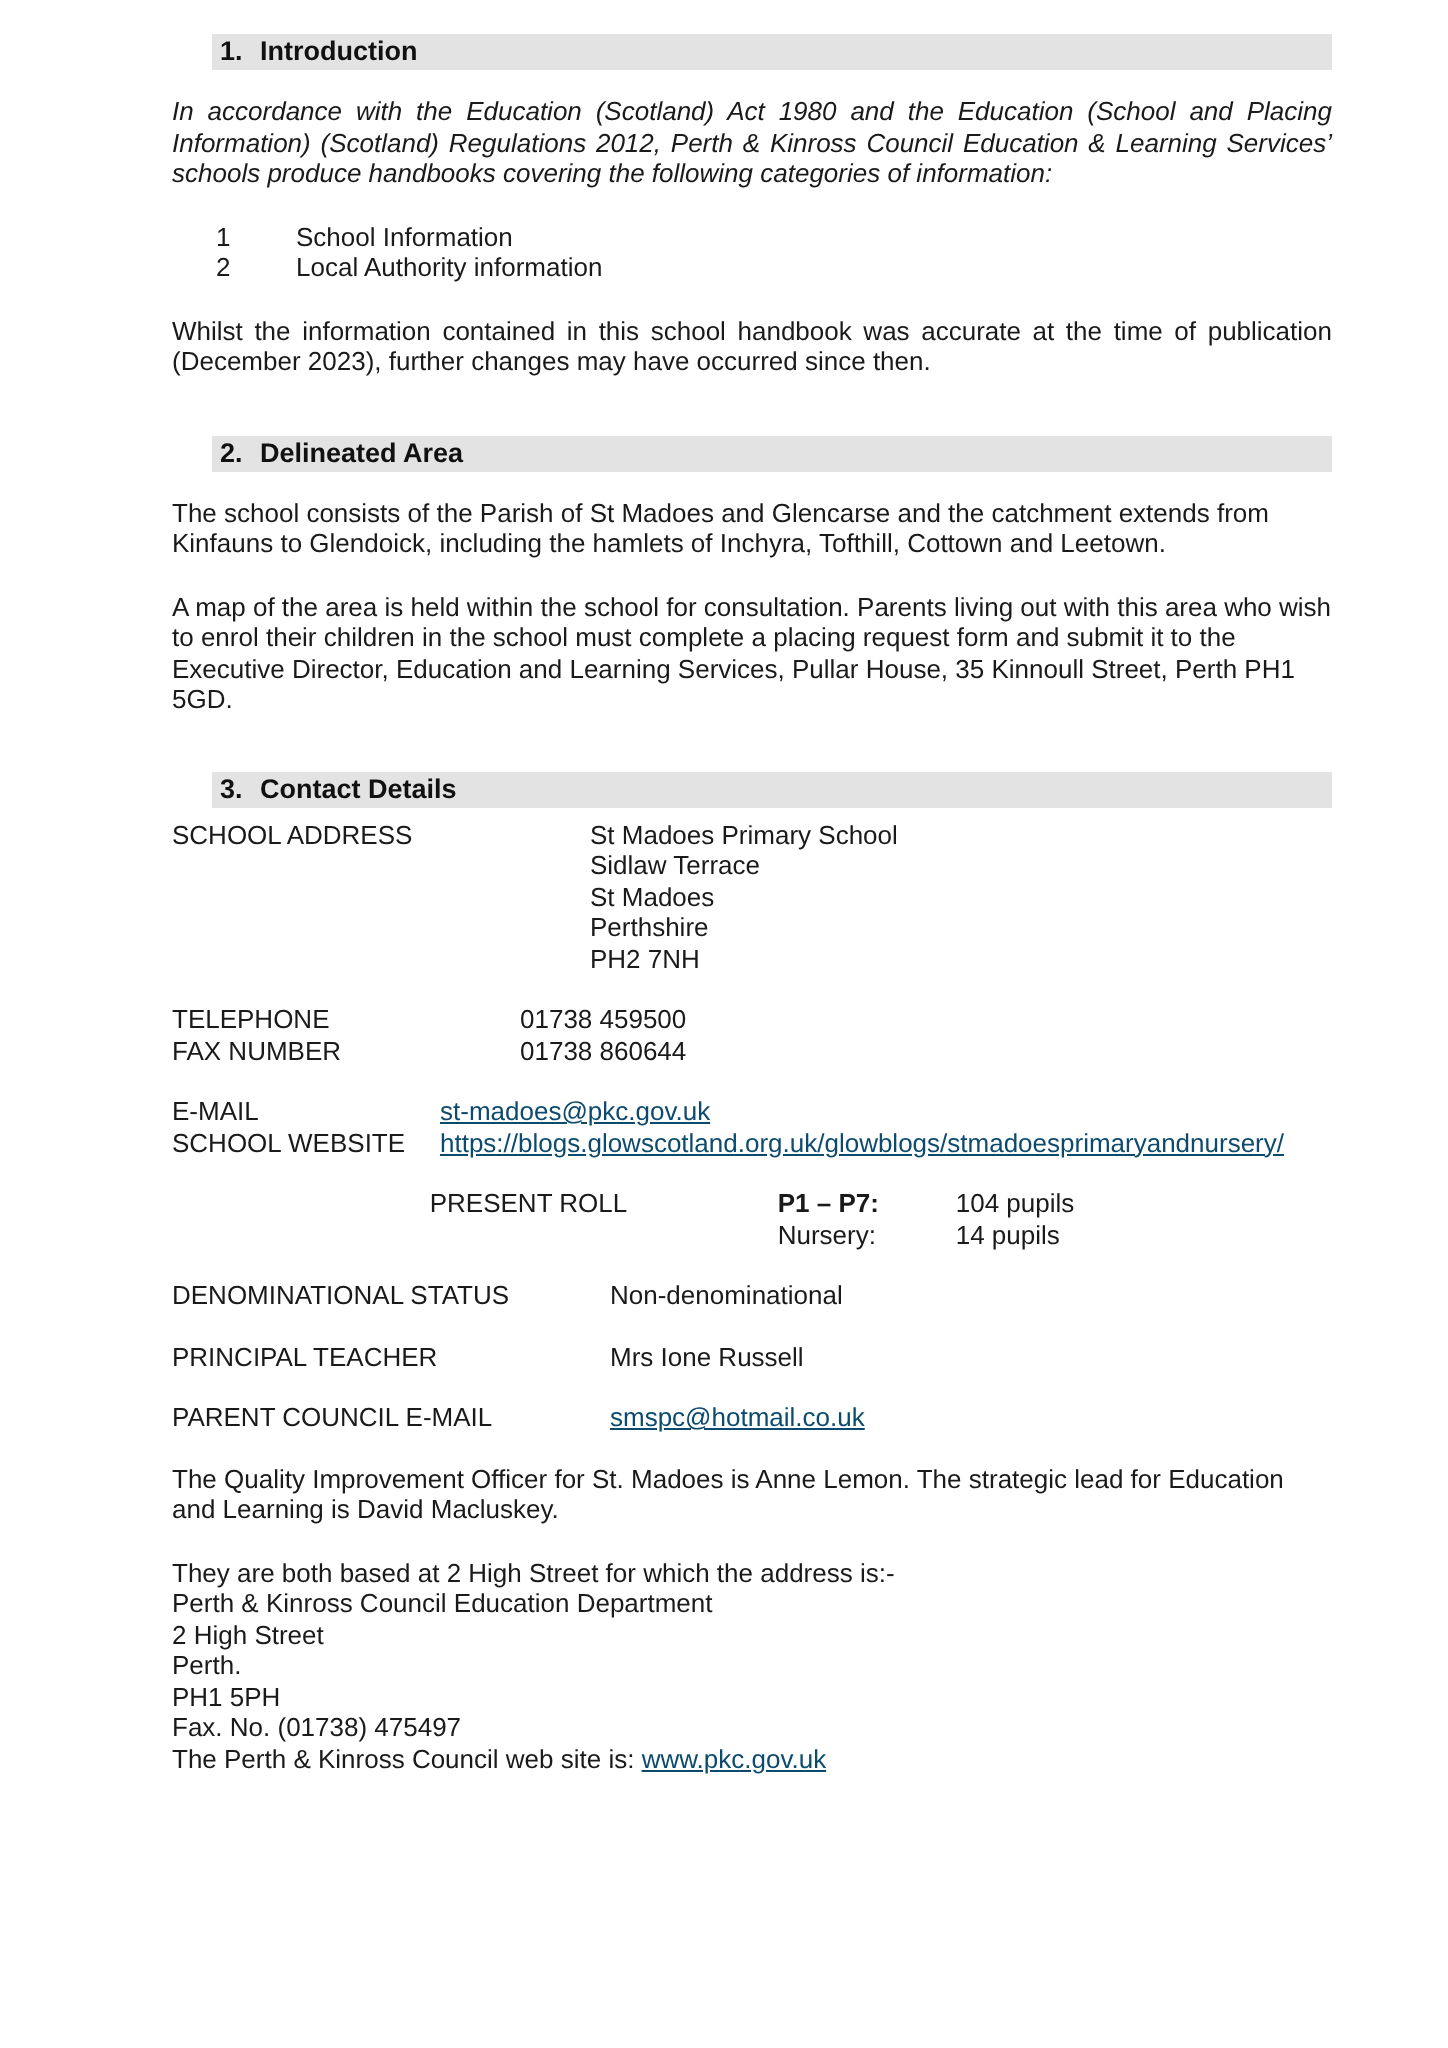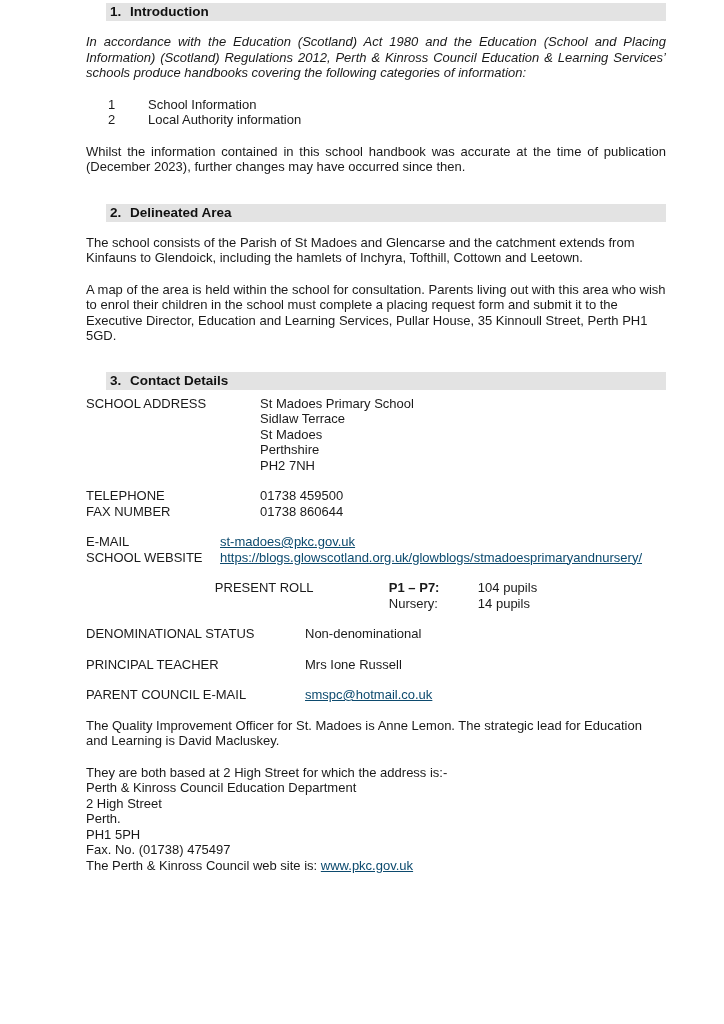--- a/index.html
+++ b/index.html
@@ -13,21 +13,21 @@
     position: relative;
     overflow: hidden;
     font-family: "Liberation Sans", sans-serif;
     color: #1a1a1a;
     font-size: 13px;
     line-height: 15.5px;
   }
   .page {
     position: absolute;
     left: 86px;
-    top: 3px;
+    top: 17px;
     width: 580px;
   }
   .heading {
     margin-left: 20px;
     background: #e3e3e3;
     height: 18px;
     line-height: 18px;
     font-weight: bold;
     font-size: 13.5px;
     padding-left: 4px;
@@ -70,21 +70,21 @@
   <div class="heading" style="margin-top:29px;">
     <span class="num">2.</span><span>Delineated Area</span>
   </div>
   <p style="margin-top:13px;">The school consists of the Parish of St Madoes and Glencarse and the catchment extends from Kinfauns to Glendoick, including the hamlets of Inchyra, Tofthill, Cottown and Leetown.</p>
   <p style="margin-top:16px;">A map of the area is held within the school for consultation. Parents living out with this area who wish to enrol their children in the school must complete a placing request form and submit it to the Executive Director, Education and Learning Services, Pullar House, 35 Kinnoull Street, Perth PH1 5GD.</p>
 
   <div class="heading" style="margin-top:28px;">
     <span class="num">3.</span><span>Contact Details</span>
   </div>
 
-  <div class="row" style="margin-top:6px;">
+  <div class="row" style="margin-top:6px;gap:35px;">
     <span class="lbl" style="width:174px;">SCHOOL ADDRESS</span>
     <div class="val">
       <div>St Madoes Primary School</div>
       <div>Sidlaw Terrace</div>
       <div>St Madoes</div>
       <div>Perthshire</div>
       <div>PH2 7NH</div>
     </div>
   </div>
 

